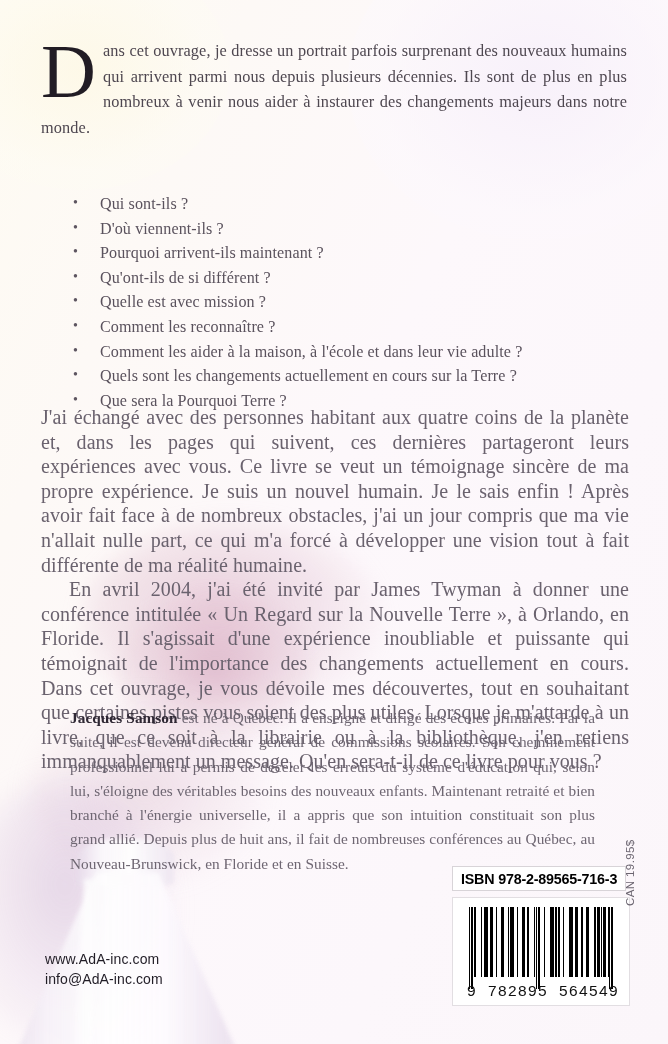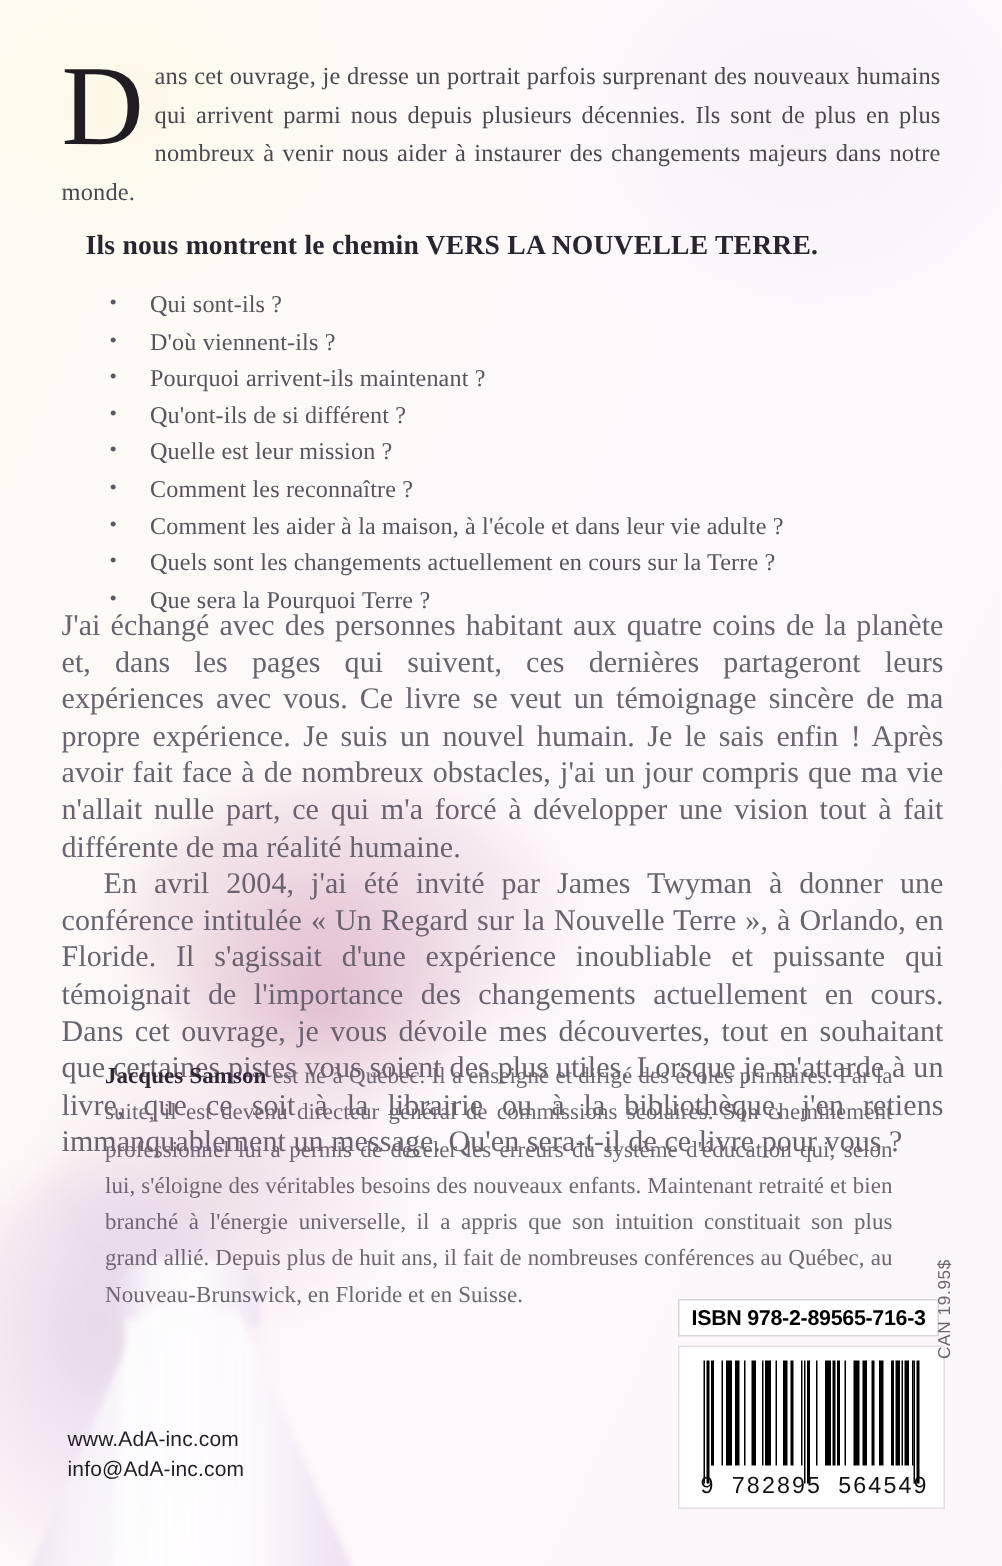--- a/index.html
+++ b/index.html
@@ -325,28 +325,27 @@
       <div class="bg-funnel-sheen"></div>
     </div>
   </div>
 
   <div class="content">
 
     <div class="intro">
       <span class="dropcap">D</span><span>ans cet ouvrage, je dresse un portrait parfois surprenant des nouveaux humains qui arrivent parmi nous depuis plusieurs décennies. Ils sont de plus en plus nombreux à venir nous aider à instaurer des changements majeurs dans notre monde.</span>
     </div>
 
-    <div class="headline">Ils nous montrent le chemin VERS LA NOUVELLE TERRE.</div>
 
     <ul class="bullets">
       <li>Qui sont-ils ?</li>
       <li>D'où viennent-ils ?</li>
       <li>Pourquoi arrivent-ils maintenant ?</li>
       <li>Qu'ont-ils de si différent ?</li>
-      <li>Quelle est leur mission ?</li>
+      <li>Quelle est avec mission ?</li>
       <li>Comment les reconnaître ?</li>
       <li>Comment les aider à la maison, à l'école et dans leur vie adulte ?</li>
       <li>Quels sont les changements actuellement en cours sur la Terre ?</li>
       <li>Que sera la Pourquoi Terre ?</li>
     </ul>
 
     <div class="body-text">
       <p>J'ai échangé avec des personnes habitant aux quatre coins de la planète et, dans les pages qui suivent, ces dernières partageront leurs expériences avec vous. Ce livre se veut un témoignage sincère de ma propre expérience. Je suis un nouvel humain. Je le sais enfin ! Après avoir fait face à de nombreux obstacles, j'ai un jour compris que ma vie n'allait nulle part, ce qui m'a forcé à développer une vision tout à fait différente de ma réalité humaine.</p>
       <p class="indent">En avril 2004, j'ai été invité par James Twyman à donner une conférence intitulée « Un Regard sur la Nouvelle Terre », à Orlando, en Floride. Il s'agissait d'une expérience inoubliable et puissante qui témoignait de l'importance des changements actuellement en cours. Dans cet ouvrage, je vous dévoile mes découvertes, tout en souhaitant que certaines pistes vous soient des plus utiles. Lorsque je m'attarde à un livre, que ce soit à la librairie ou à la bibliothèque, j'en retiens immanquablement un message. Qu'en sera-t-il de ce livre pour vous ?</p>
     </div>

